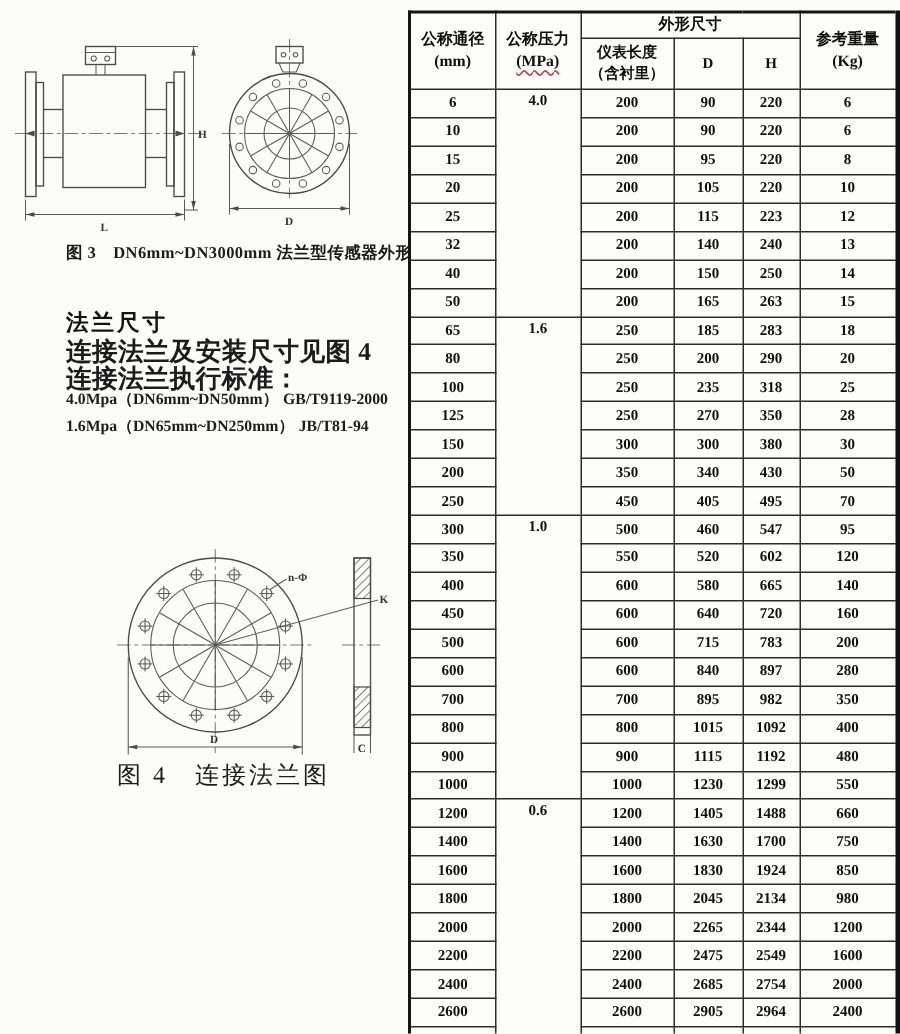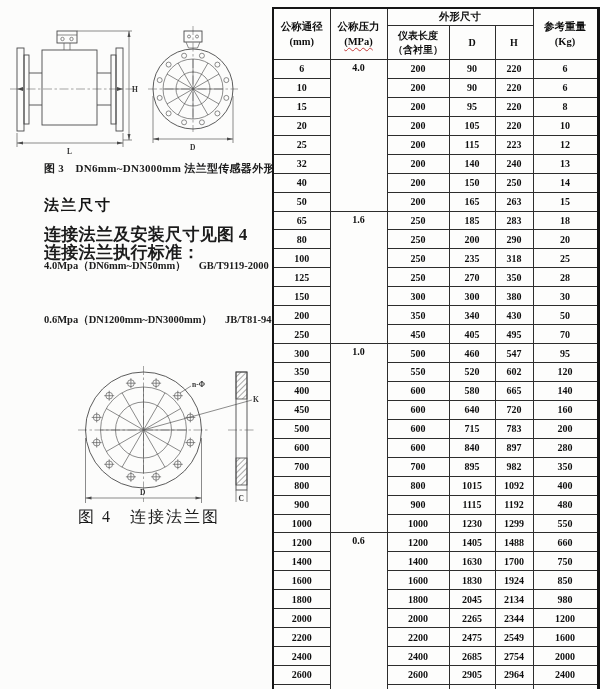--- a/index.html
+++ b/index.html
@@ -8,25 +8,25 @@
     background:#fbfbfa;color:#1c1c1c;
     font-family:"Liberation Serif","DejaVu Serif",serif;
   }
   .page{position:absolute;inset:0;background:#fcfcfb}
 
   
   .abs{position:absolute}
   .fig-caption{font-size:11px;font-weight:700;white-space:nowrap;letter-spacing:.3px}
   .section-heading{
     font-family:"Liberation Sans","DejaVu Sans",sans-serif;
-    font-size:15px;font-weight:700;letter-spacing:2px;color:#141414;
+    font-size:15px;font-weight:700;letter-spacing:2px;color:#141414;margin-top:10px;
   }
   .body-line{font-size:17px;font-weight:600;white-space:nowrap;letter-spacing:.3px}
   .spec-line{font-size:10.5px;font-weight:600;white-space:nowrap}
-  .spec-line .std{margin-left:13px}
+  .spec-line .std{margin-left:3px}
   .fig4-caption{font-size:16px;font-weight:400;letter-spacing:2px}
 
   
   svg{position:absolute;overflow:visible}
   .ln{stroke:#4a4a4a;stroke-width:0.9;fill:none}
   .thin{stroke:#5a5a5a;stroke-width:0.7;fill:none}
   .cl{stroke:#6a6a6a;stroke-width:0.6;fill:none;stroke-dasharray:9 2.5 2.5 2.5}
   .dim{stroke:#5a5a5a;stroke-width:0.7;fill:none}
   .arr{fill:#4a4a4a;stroke:none}
   .lbl{fill:#333;font-size:7.5px;font-family:"Liberation Serif",serif;font-weight:600}
@@ -149,22 +149,22 @@
 
   <div class="abs fig-caption" style="left:44px;top:161px">图 3　DN6mm~DN3000mm 法兰型传感器外形图</div>
 
   <div class="abs section-heading" style="left:44px;top:196px">法兰尺寸</div>
   <div class="abs body-line" style="left:44px;top:223px">连接法兰及安装尺寸见图 4</div>
   <div class="abs body-line" style="left:44px;top:241px">连接法兰执行标准：</div>
 
   <div class="abs spec-line" style="left:44px;top:259px">
     <span>4.0Mpa（DN6mm~DN50mm）</span><span class="std">GB/T9119-2000</span>
   </div>
-  <div class="abs spec-line" style="left:44px;top:313px">
-    <span>0.6Mpa（DN1200mm~DN3000mm）</span><span class="std">JB/T81-94</span>
+  <div class="abs spec-line" style="left:44px;top:277px">
+    <span>1.6Mpa（DN65mm~DN250mm）</span><span class="std">JB/T81-94</span>
   </div>
 
   <svg style="left:58px;top:362px" width="212" height="160" viewBox="0 0 212 160">
     <defs>
       <pattern id="hatch" width="4" height="4" patternUnits="userSpaceOnUse" patternTransform="rotate(45)">
         <line x1="0" y1="0" x2="0" y2="4" stroke="#555" stroke-width="1"></line>
       </pattern>
     </defs>
     <g>
       <line class="cl" x1="20" y1="68" x2="152" y2="68"></line>

